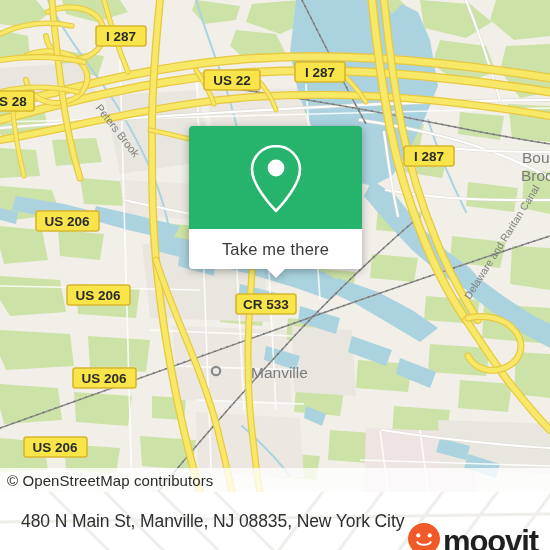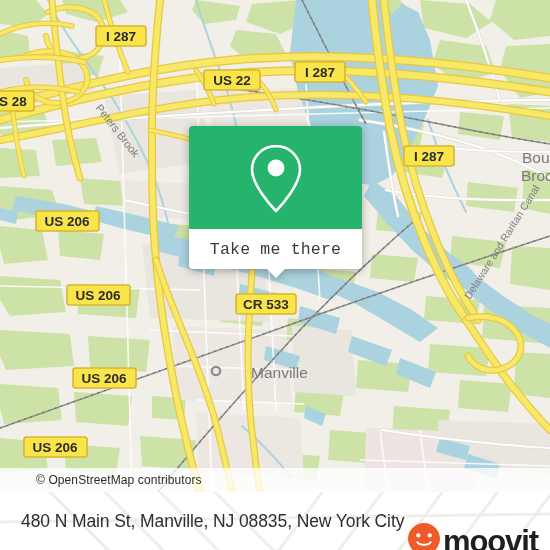--- a/index.html
+++ b/index.html
@@ -35,26 +35,25 @@
     position: absolute;
     left: 0;
     top: 468px;
     width: 550px;
     height: 24px;
     background: rgba(255,255,255,0.78);
     display: flex;
     align-items: center;
   }
   #attribution .attr-text {
-    font-size: 12px;
+    font-size: 15px;
     color: #2b2b2b;
     padding-left: 7px;
     letter-spacing: 0.1px;
     white-space: nowrap;
-    margin-left: 29px;
   }
 
   
   #popup {
     position: absolute;
     left: 189px;
     top: 126px;
     width: 173px;
     filter: drop-shadow(0 2px 4px rgba(0,0,0,0.30));
   }
@@ -68,21 +67,20 @@
     justify-content: center;
   }
   #popup-body {
     background: #ffffff;
     height: 40px;
     border-radius: 0 0 4px 4px;
     display: flex;
     align-items: center;
     justify-content: center;
     position: relative;
-    font-family: Liberation Mono, monospace;
   }
   #popup-label {
     font-size: 16.5px;
     color: #3a3a3a;
     letter-spacing: 0.2px;
   }
   #popup-tail {
     position: absolute;
     left: 50%;
     bottom: -9px;

